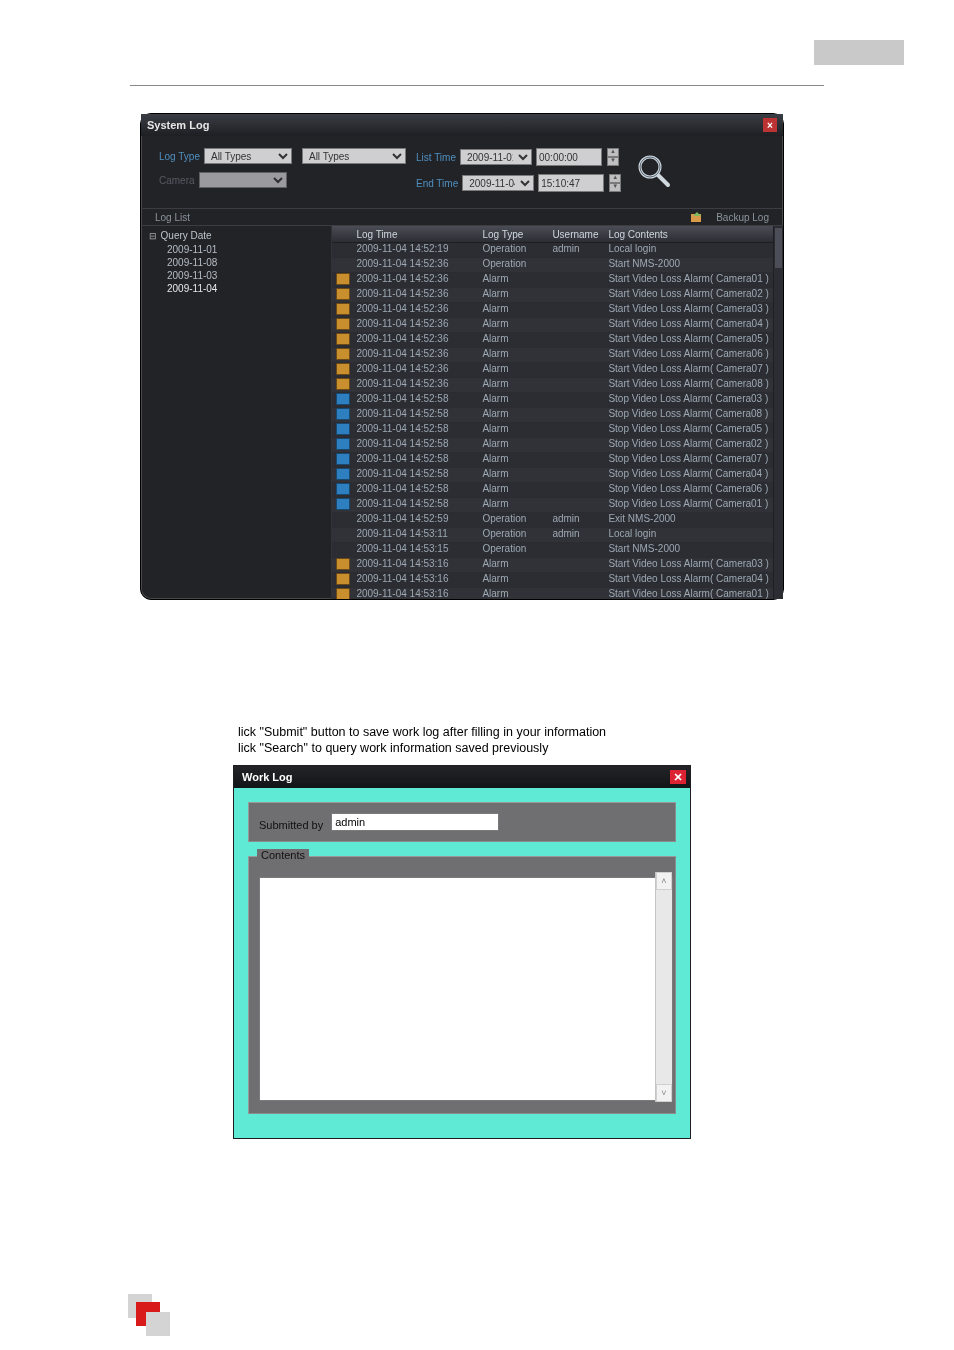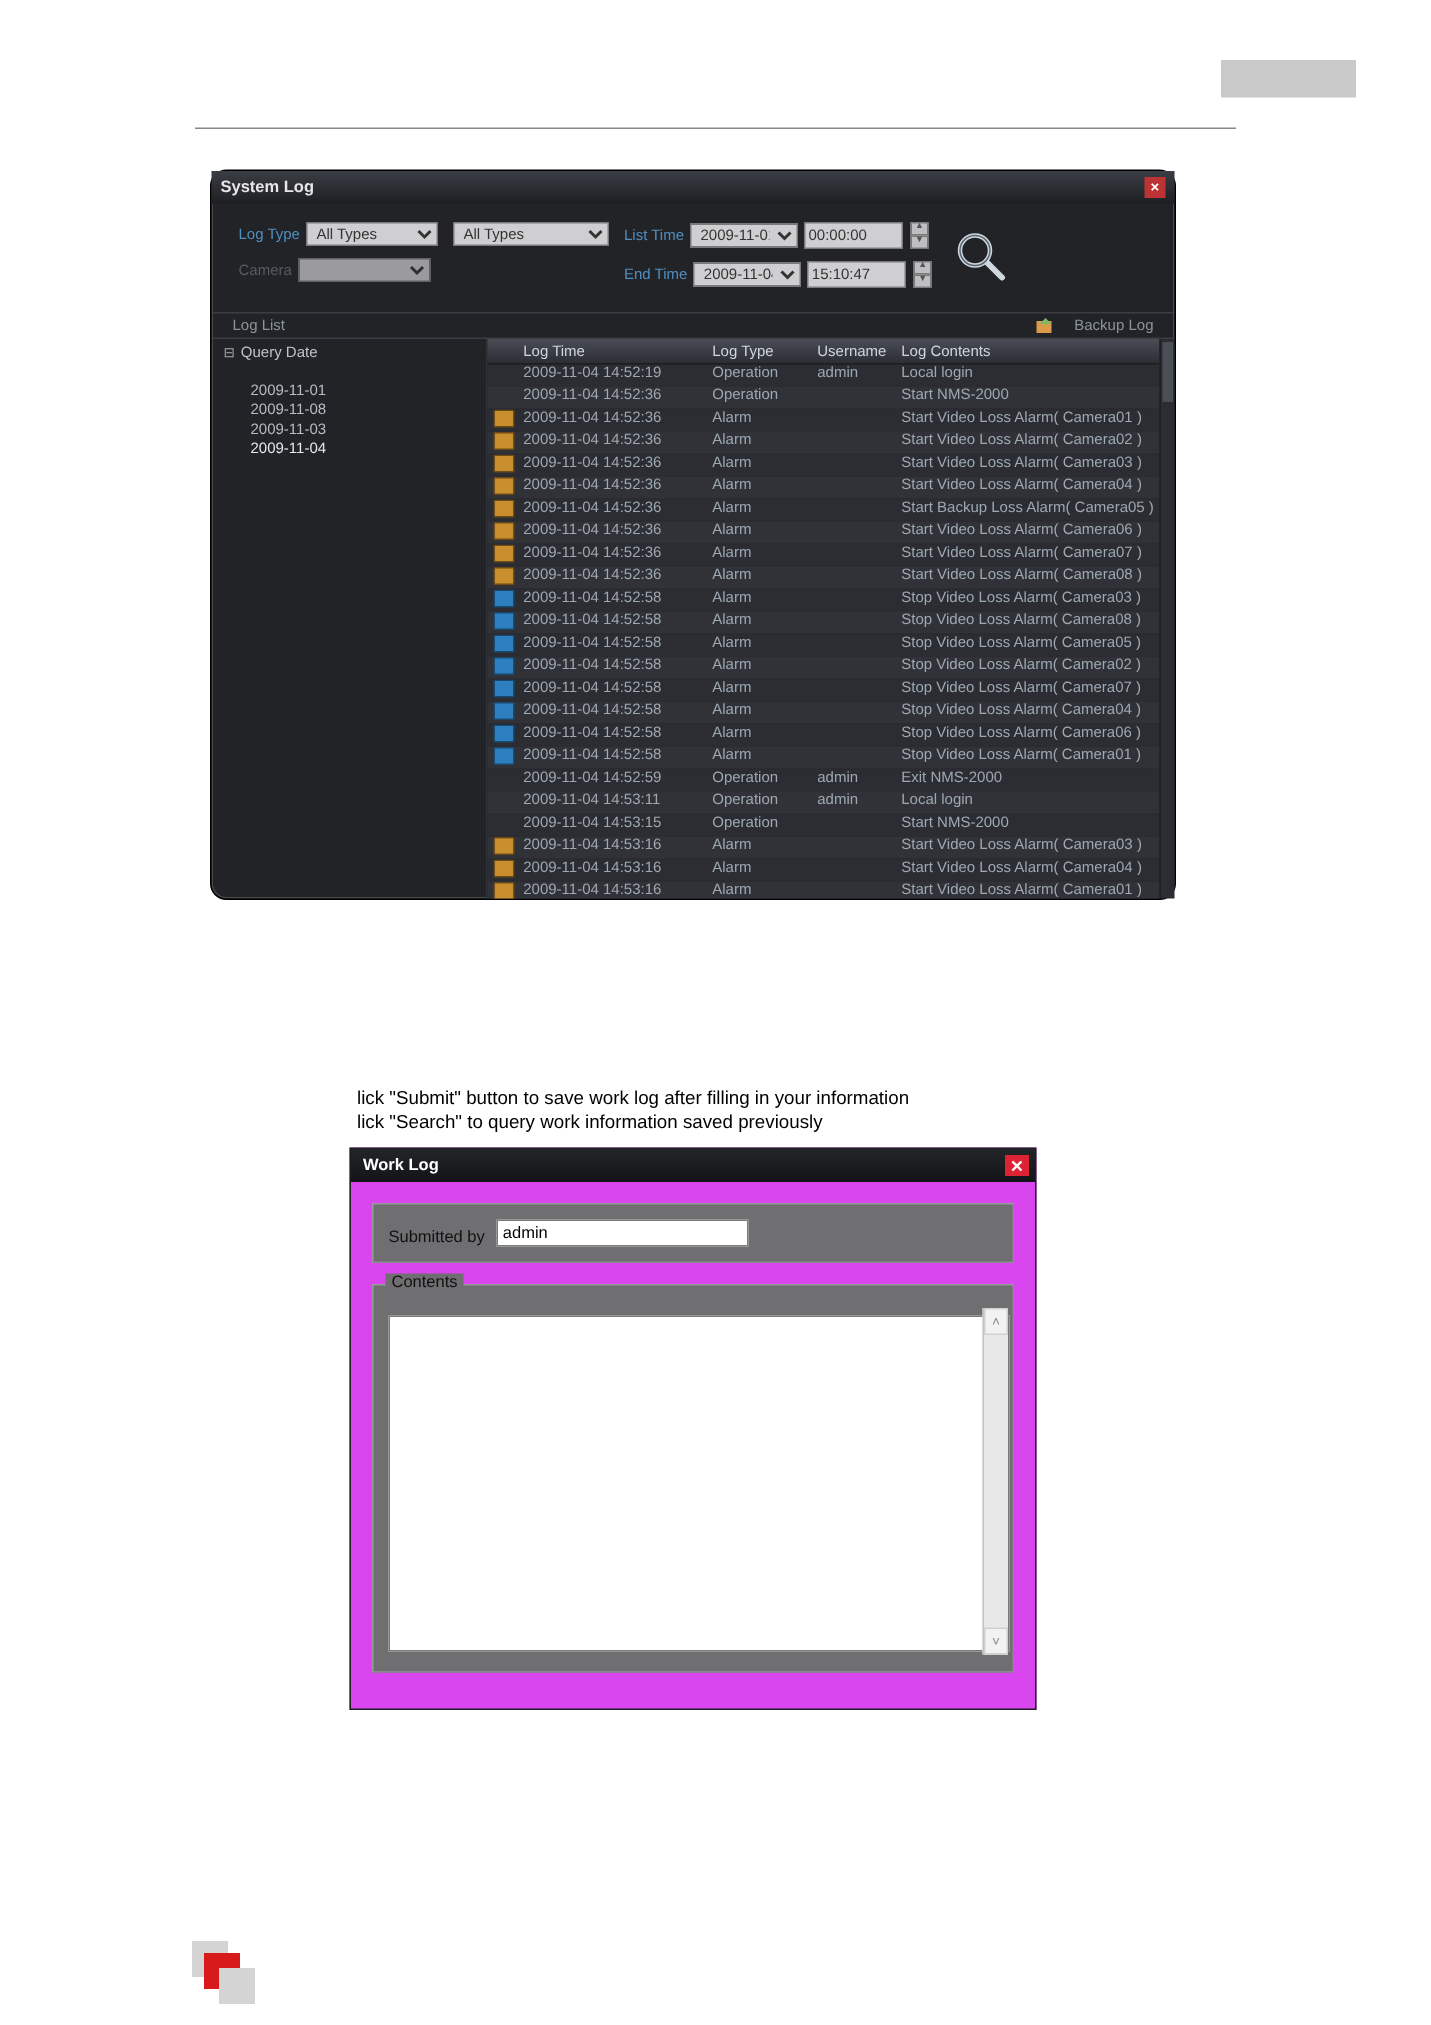--- a/index.html
+++ b/index.html
@@ -22,21 +22,21 @@
   .spin span{width:10px;height:7px;background:#bfbfc2;border:1px solid #7a7a7a;font-size:6px;line-height:5px;text-align:center;color:#555;cursor:pointer}
   .filters .col{display:flex;flex-direction:column;gap:8px}
   .row{display:flex;align-items:center;gap:4px}
   .mag{width:46px;height:46px;display:flex;align-items:center;justify-content:center}
   .mag svg{width:40px;height:40px}
   .loglist-hdr{display:flex;justify-content:space-between;align-items:center;padding:2px 14px;border-top:1px solid #3b3d42;border-bottom:1px solid #3b3d42;margin-top:4px}
   .loglist-hdr span{color:#8a949d;font-size:10px}
   .backup{color:#d99a4a;font-size:10px;display:flex;align-items:center;gap:12px}
   .body{display:flex}
   .tree{width:190px;padding:4px 8px 8px;border-right:1px solid #30323a}
-  .tree-head{color:#bcc4cc;font-size:10px;margin-bottom:13px}
+  .tree-head{color:#bcc4cc;font-size:10px;margin-bottom:2px}
   .tree-item{color:#b5bdc5;font-size:10px;padding:1px 0 1px 18px;cursor:pointer}
   .tree-item.sel{color:#e4e9ee}
   .tree-toggle{color:#aaa;margin-right:4px;font-size:9px}
   .table{flex:1;font-size:10px}
   .thead{display:flex;background:linear-gradient(#4a4d55,#2c2e34);color:#cfd6dd;height:16px;align-items:center;border-bottom:1px solid #1d1e22}
   .thead>div, .trow>div{box-sizing:border-box;padding:0 4px;overflow:hidden;white-space:nowrap}
   .c-ic{width:20px}
   .c-time{width:126px}
   .c-type{width:70px}
   .c-user{width:56px}
@@ -47,21 +47,21 @@
   .trow:nth-child(even){background:#303238}
   .ic{width:12px;height:10px;border-radius:1px;display:inline-block}
   .ic.start{background:#c98f2e;border:1px solid #6b4a15}
   .ic.stop{background:#2e7fbf;border:1px solid #184a70}
   
   .vscroll{width:10px;background:#2b2d33;border-left:1px solid #1e1f24;position:relative}
   .vscroll .thumb{position:absolute;top:2px;left:1px;width:7px;height:40px;background:#4b4e56}
   
   .captions{position:absolute;top:725px;left:238px;width:480px;color:#000;font-size:12.5px;font-family:Verdana,sans-serif;line-height:1.25}
   
-  .worklog{position:absolute;top:765px;left:233px;width:456px;background:#d946ef;border:1px solid #1e1e20}
+  .worklog{position:absolute;top:765px;left:233px;width:456px;background:#5eead4;border:1px solid #1e1e20}
   .wl-title{height:18px;background:linear-gradient(#232428,#131417);color:#fff;font-weight:bold;font-size:11px;display:flex;align-items:center;justify-content:space-between;padding:2px 4px 2px 8px}
   .wl-title .close{width:16px;height:14px;background:#d23; color:#fff;display:flex;align-items:center;justify-content:center;font-weight:bold;cursor:pointer}
   .wl-body{padding:14px 14px 10px}
   .wl-group{background:#6f6f72;border:1px solid #8c8c8f;border-top-color:#9a9a9d;border-left-color:#9a9a9d;padding:10px 10px 10px 10px;position:relative;margin-bottom:14px}
   .wl-row{display:flex;align-items:flex-end;gap:8px}
   .wl-row label{color:#111;font-size:11px}
   .wl-input{background:#fff;border:1px solid #7a7a7a;height:16px;width:160px;font-size:11px;padding:0 3px}
   .wl-legend{position:absolute;top:-8px;left:8px;background:#6f6f72;padding:0 4px;color:#111;font-size:11px}
   .wl-textarea{width:408px;height:218px;background:#fff;border:1px solid #7a7a7a;resize:none;font-size:11px;margin-top:6px}
   .wl-textarea-wrap{position:relative;display:inline-block}
@@ -205,21 +205,21 @@
               <div class="c-time">2009-11-04 14:52:36</div>
               <div class="c-type">Alarm</div>
               <div class="c-user"></div>
               <div class="c-cont">Start Video Loss Alarm( Camera04 )</div>
             </div>
             <div class="trow">
               <div class="c-ic"><span class="ic start"></span></div>
               <div class="c-time">2009-11-04 14:52:36</div>
               <div class="c-type">Alarm</div>
               <div class="c-user"></div>
-              <div class="c-cont">Start Backup Loss Alarm( Camera05 )</div>
+              <div class="c-cont">Start Video Loss Alarm( Camera05 )</div>
             </div>
             <div class="trow">
               <div class="c-ic"><span class="ic start"></span></div>
               <div class="c-time">2009-11-04 14:52:36</div>
               <div class="c-type">Alarm</div>
               <div class="c-user"></div>
               <div class="c-cont">Start Video Loss Alarm( Camera06 )</div>
             </div>
             <div class="trow">
               <div class="c-ic"><span class="ic start"></span></div>

